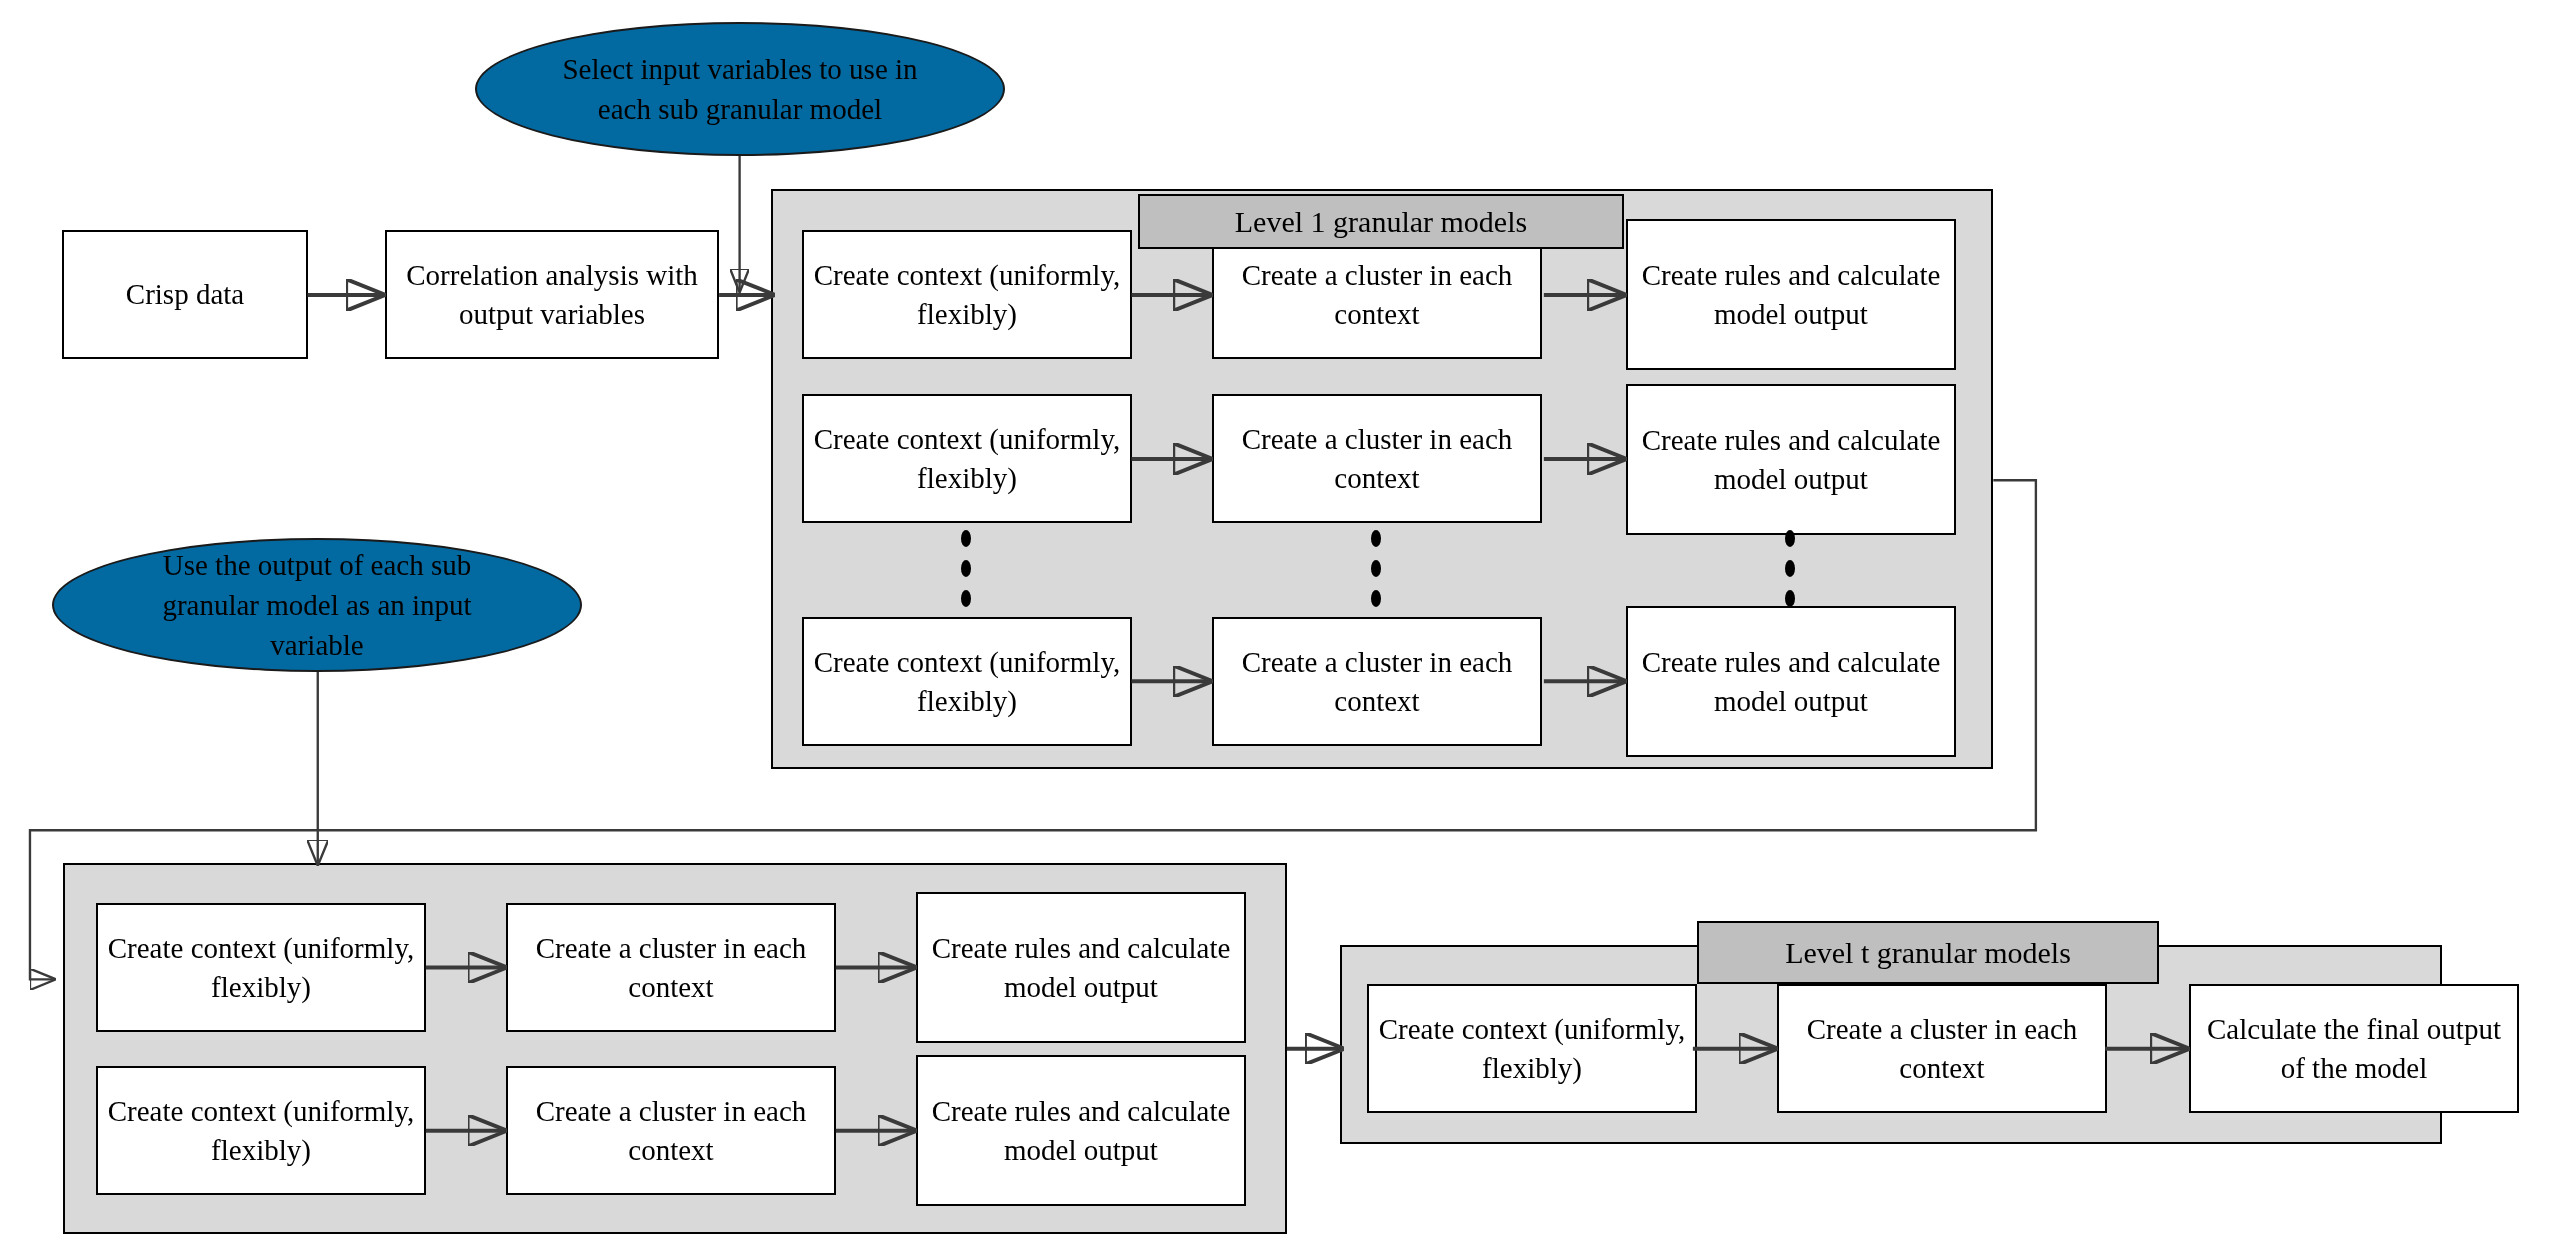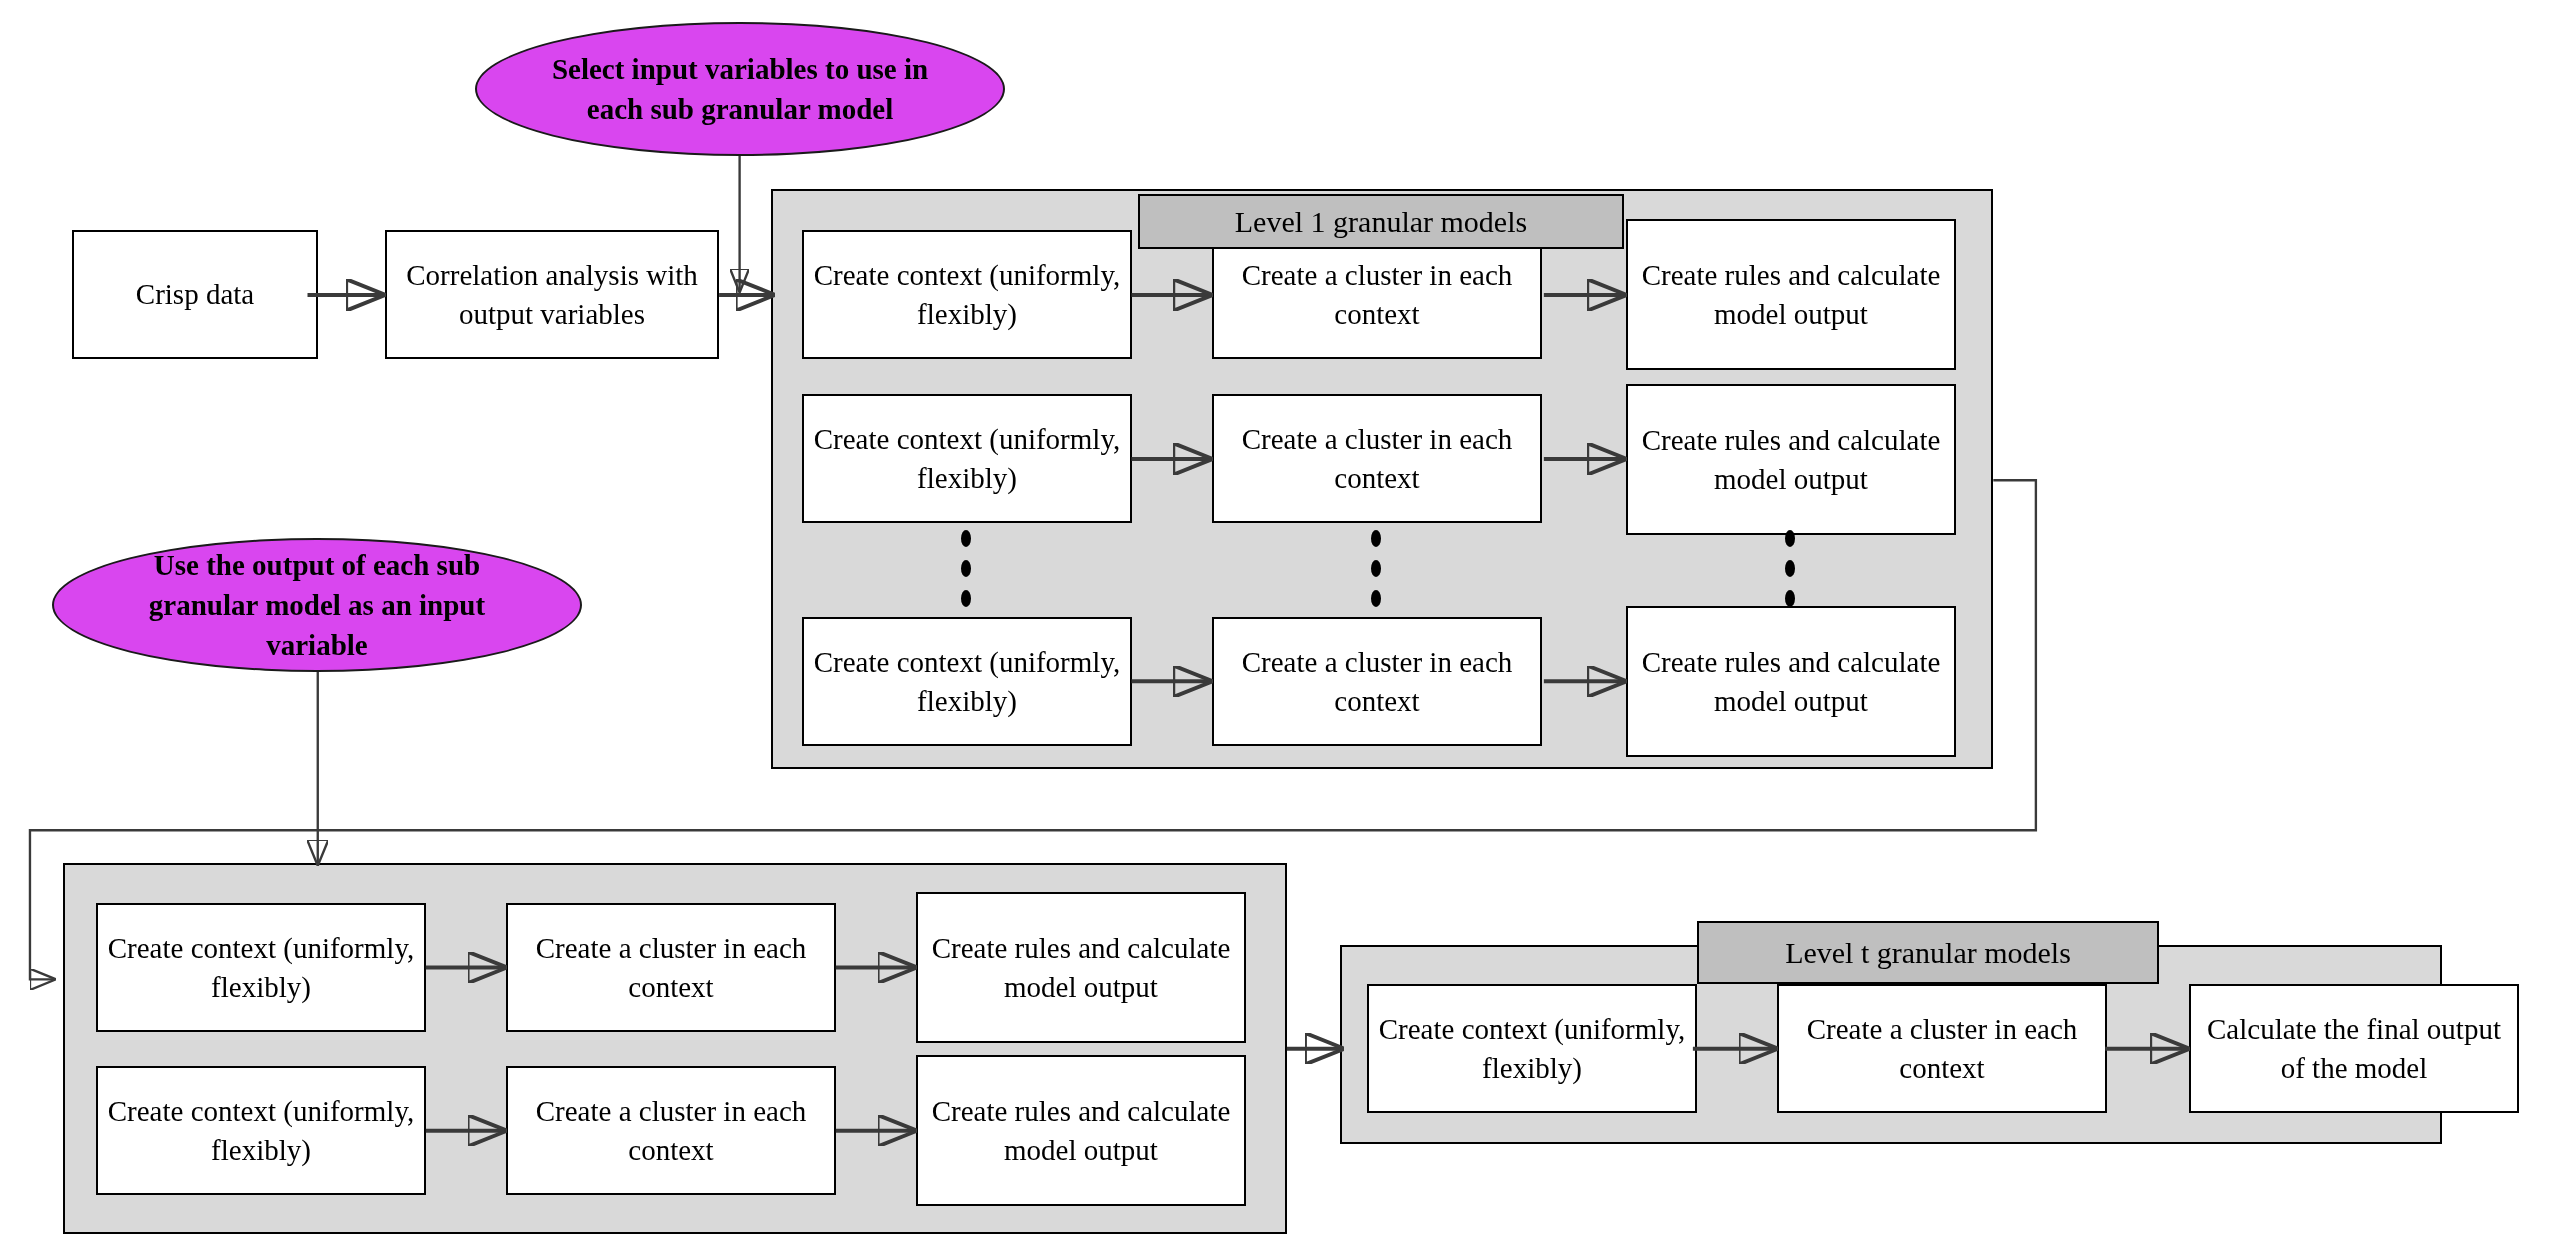--- a/index.html
+++ b/index.html
@@ -46,31 +46,30 @@
     justify-content:center;
     text-align:center;
     font-size:30px;
     line-height:1;
     white-space:nowrap;
     z-index:6;
   }
 
   
   .ellipse{
-    background:#d946ef;
+    background:#0369a1;
     border:2.4px solid #1a1a1a;
     border-radius:50%;
     display:flex;
     align-items:center;
     justify-content:center;
     text-align:center;
     font-size:29px;
     line-height:1.38;
     z-index:5;
-    font-weight:bold;
   }
 
   
   #wires{
     position:absolute;
     left:0;top:0;
     width:2576px;height:1249px;
     pointer-events:none;
     z-index:4;
   }
@@ -136,21 +135,21 @@
 
     <line class="fatwire" x1="540" y1="1434" x2="638" y2="1434" marker-end="url(#ah)"></line>
     <line class="fatwire" x1="1060" y1="1434" x2="1158" y2="1434" marker-end="url(#ah)"></line>
 
     <line class="fatwire" x1="1632" y1="1330" x2="1700" y2="1330" marker-end="url(#ah)"></line>
 
     <line class="fatwire" x1="2147" y1="1330" x2="2250" y2="1330" marker-end="url(#ah)"></line>
     <line class="fatwire" x1="2670" y1="1330" x2="2772" y2="1330" marker-end="url(#ah)"></line>
   </svg>
 
-  <div class="node pbox" style="left:72px;top:230px;width:246px;height:129px;">Crisp data</div>
+  <div class="node pbox" style="left:62px;top:230px;width:246px;height:129px;">Crisp data</div>
 
   <div class="node pbox" style="left:385px;top:230px;width:334px;height:129px;">Correlation analysis with output variables</div>
 
   <div class="node ellipse" style="left:475px;top:22px;width:530px;height:134px;padding:0 62px;">Select input variables to use in each sub granular model</div>
 
   <div class="node ellipse" style="left:52px;top:538px;width:530px;height:134px;padding:0 66px;">Use the output of each sub granular model as an input variable</div>
 
   <div class="node panel" style="left:771px;top:189px;width:1222px;height:580px;"></div>
 
   <div class="node panel-title" style="left:1138px;top:162px;width:486px;height:55px;margin-top:32px;">Level 1 granular models</div>

